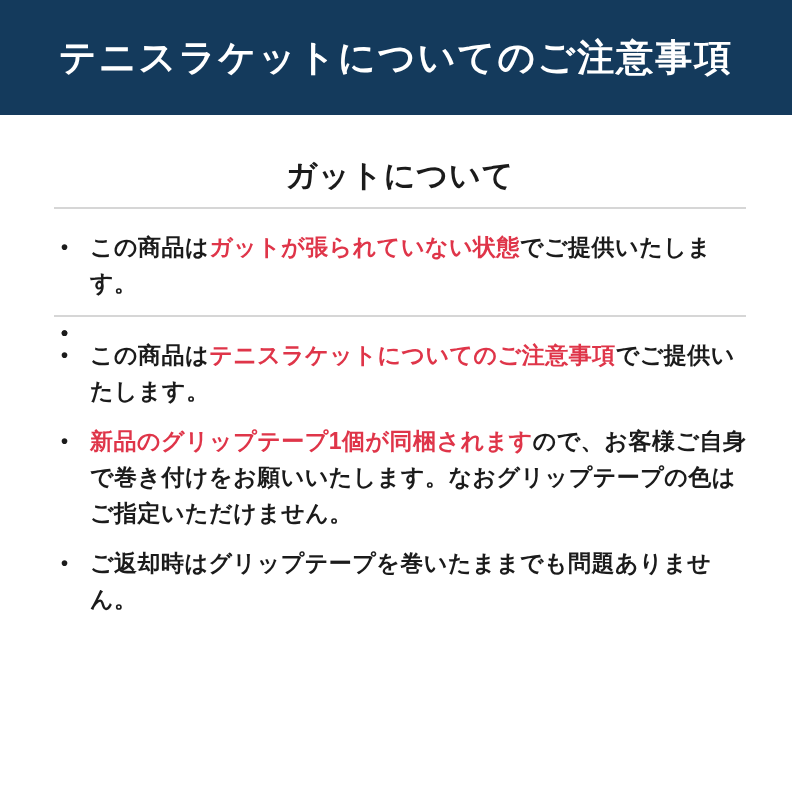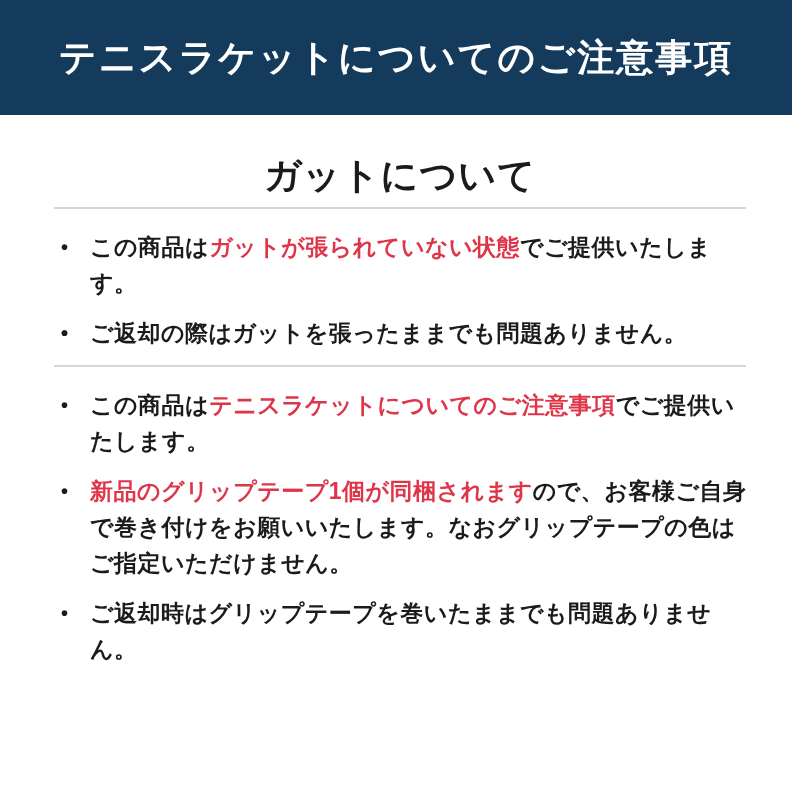--- a/index.html
+++ b/index.html
@@ -29,21 +29,21 @@
     font-weight:800;
     letter-spacing:2px;
     line-height:1;
   }
   .content{
     padding:0 52px;
   }
   .section-heading{
     margin:28px 0 0 0;
     text-align:center;
-    font-size:37px;
+    font-size:31px;
     font-weight:800;
     letter-spacing:1px;
     line-height:46px;
     color:var(--ink);
   }
   .section.first .section-heading{
     margin-top:38px;
   }
   .divider{
     border:none;
@@ -97,21 +97,20 @@
     <span class="bullet">•</span>
     <span class="note-text"><span class="plain">この商品は</span><span class="em">ガットが張られていない状態</span><span class="plain">でご提供いたします。</span></span>
   </li>
 
   <li class="note">
     <span class="bullet">•</span>
   </li>
 
   <li class="note">
     <span class="bullet">•</span>
-    <span class="note-text"><span class="plain">ご返却の際はガットを張ったままでも問題ありません。</span></span>
   </li>
 </ul>
   </section>
 
   <section class="section">
     <hr class="divider">
     <ul class="notes">
   <li class="note">
     <span class="bullet">•</span>
     <span class="note-text"><span class="plain">この商品は</span><span class="em">テニスラケットについてのご注意事項</span><span class="plain">でご提供いたします。</span></span>

